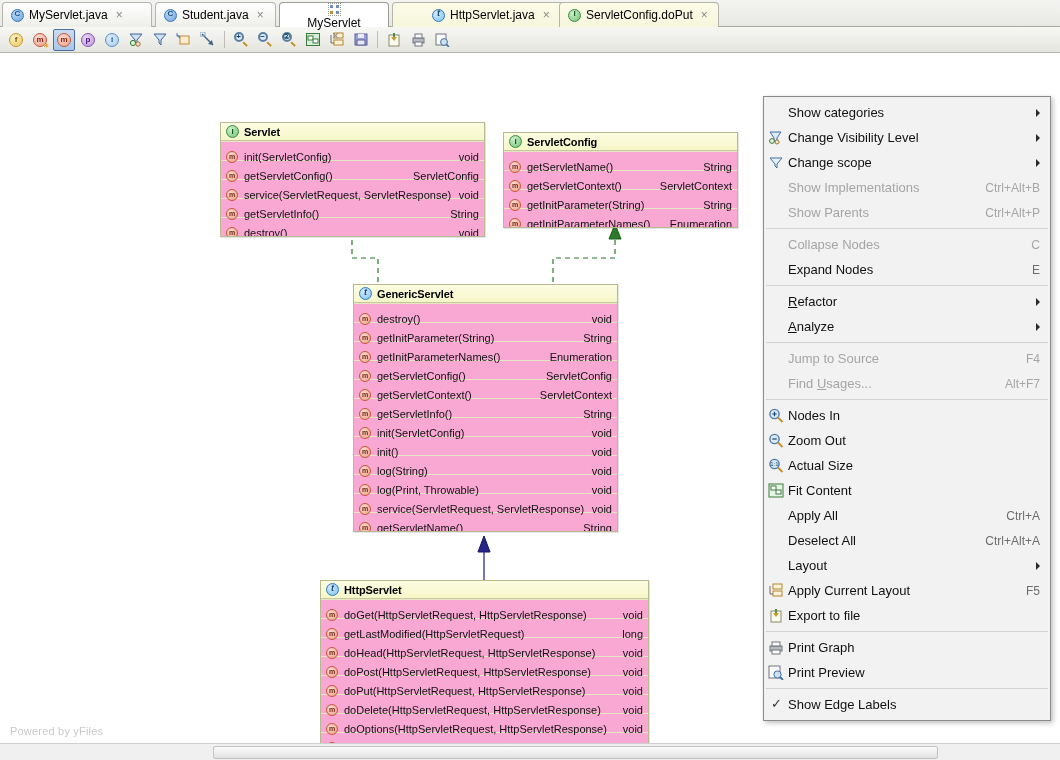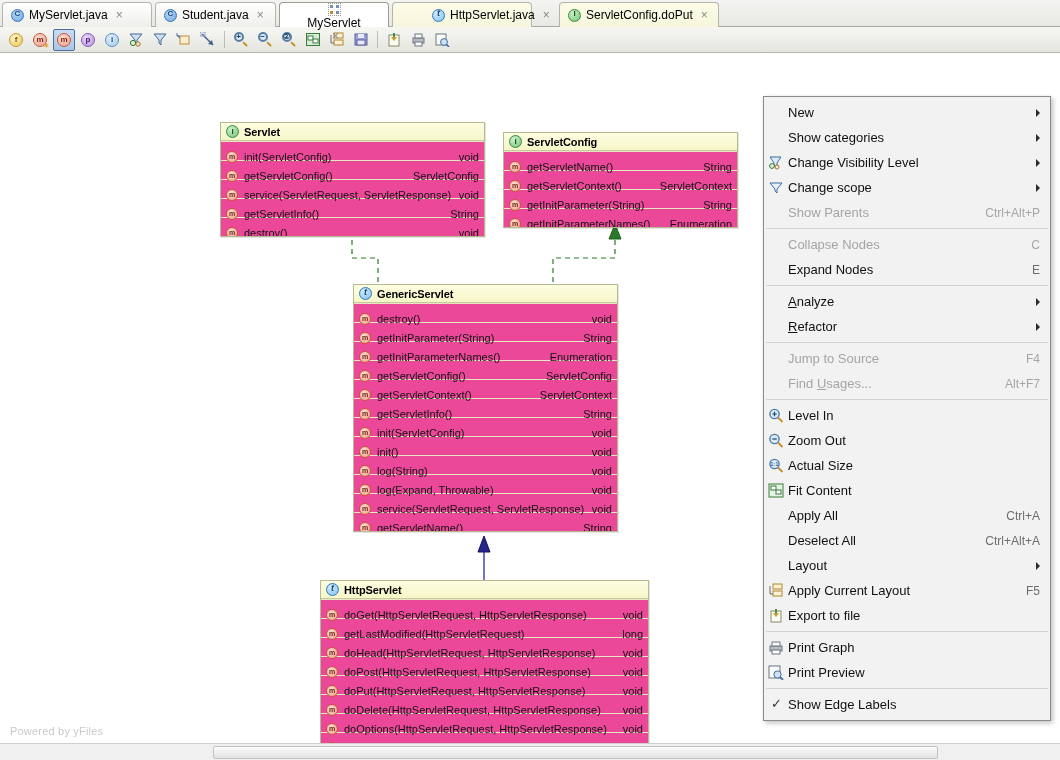--- a/index.html
+++ b/index.html
@@ -132,21 +132,21 @@
     background:#ffffff;overflow:hidden;
   }
   #watermark{
     position:absolute;left:10px;top:672px;font-size:11px;color:#c9c9c9;
     letter-spacing:.2px;
   }
 
   
   .uml{
     position:absolute;
-    background:#ec4899;
+    background:#f9a8d4;
     border:1px solid #b9b98f;
     box-shadow:1px 1px 0 rgba(0,0,0,.10);
     box-sizing:border-box;
     overflow:hidden;
   }
   .uml .hdr{
     height:18px;display:flex;align-items:center;
     background:linear-gradient(#fdfde2,#f6f6c9);
     border-bottom:1px solid #c8c89c;
     padding:0 5px;box-sizing:border-box;
@@ -238,21 +238,21 @@
     <div class="tab" style="left: 155px; width: 121px;">
       <span class="ticon class-icon"></span>
       <span class="tlabel">Student.java</span>
       <span class="tclose">×</span>
     </div>
     <div class="tab sel" style="left: 279px; width: 110px;">
       <span class="ticon diagram-icon"></span>
       <span class="tlabel">MyServlet</span>
       <span class="tclose">×</span>
     </div>
-    <div class="tab yellowish" style="left: 392px; width: 140px; padding-left: 39px;">
+    <div class="tab yellowish" style="left: 392px; width: 177px; padding-left: 39px;">
       <span class="ticon abstract-icon"></span>
       <span class="tlabel">HttpServlet.java</span>
       <span class="tclose">×</span>
     </div>
     <div class="tab yellowish" style="left: 559px; width: 160px;">
       <span class="ticon iface-icon"></span>
       <span class="tlabel">ServletConfig.doPut</span>
       <span class="tclose">×</span>
     </div>
   </div>
@@ -484,21 +484,21 @@
         <span class="sig">init()</span>
         <span class="rt">void</span>
       </div>
       <div class="row">
         <span class="mico"></span>
         <span class="sig">log(String)</span>
         <span class="rt">void</span>
       </div>
       <div class="row">
         <span class="mico"></span>
-        <span class="sig">log(Expand, Throwable)</span>
+        <span class="sig">log(Print, Throwable)</span>
         <span class="rt">void</span>
       </div>
       <div class="row">
         <span class="mico"></span>
         <span class="sig">service(ServletRequest, ServletResponse)</span>
         <span class="rt">void</span>
       </div>
       <div class="row">
         <span class="mico"></span>
         <span class="sig">getServletName()</span>
@@ -553,25 +553,20 @@
     </div>
   </div>
 
 <div id="hscroll">
   <div id="hthumb"></div>
 </div>
 
 <div id="ctxmenu">
     <div class="mi">
       <span class="mi-ico"></span>
-      <span class="mi-lbl">New</span>
-      <span class="mi-arrow"></span>
-    </div>
-    <div class="mi">
-      <span class="mi-ico"></span>
       <span class="mi-lbl">Show categories</span>
       <span class="mi-arrow"></span>
     </div>
     <div class="mi">
       <span class="mi-ico"><svg width="16" height="15" viewBox="0 0 16 15">
           <polygon points="2,2 13,2 9,8 9,13 6,11 6,8" fill="#dfe9f5" stroke="#3f6da0"></polygon>
           <circle cx="4" cy="11" r="2.4" fill="#e3f3e3" stroke="#2f7a2f"></circle>
           <circle cx="9" cy="12" r="2" fill="#fbefd8" stroke="#a07230"></circle>
         </svg></span>
       <span class="mi-lbl">Change Visibility Level</span>
@@ -579,64 +574,69 @@
     </div>
     <div class="mi">
       <span class="mi-ico"><svg width="16" height="15" viewBox="0 0 16 15">
           <polygon points="2,3 14,3 9,9 9,13 7,11 7,9" fill="#e8f1fb" stroke="#3f6da0"></polygon>
         </svg></span>
       <span class="mi-lbl">Change scope</span>
       <span class="mi-arrow"></span>
     </div>
     <div class="mi disabled">
       <span class="mi-ico"></span>
+      <span class="mi-lbl">Show Implementations</span>
+      <span class="mi-acc">Ctrl+Alt+B</span>
+    </div>
+    <div class="mi disabled">
+      <span class="mi-ico"></span>
       <span class="mi-lbl">Show Parents</span>
       <span class="mi-acc">Ctrl+Alt+P</span>
     </div>
     <div class="msep"></div>
     <div class="mi disabled">
       <span class="mi-ico"></span>
       <span class="mi-lbl">Collapse Nodes</span>
       <span class="mi-acc">C</span>
     </div>
     <div class="mi">
       <span class="mi-ico"></span>
       <span class="mi-lbl">Expand Nodes</span>
       <span class="mi-acc">E</span>
     </div>
     <div class="msep"></div>
     <div class="mi">
       <span class="mi-ico"></span>
+      <span class="mi-lbl"><span class="u">R</span>efactor</span>
+      <span class="mi-arrow"></span>
+    </div>
+    <div class="mi">
+      <span class="mi-ico"></span>
       <span class="mi-lbl"><span class="u">A</span>nalyze</span>
-      <span class="mi-arrow"></span>
-    </div>
-    <div class="mi">
-      <span class="mi-ico"></span>
-      <span class="mi-lbl"><span class="u">R</span>efactor</span>
       <span class="mi-arrow"></span>
     </div>
     <div class="msep"></div>
     <div class="mi disabled">
       <span class="mi-ico"></span>
       <span class="mi-lbl">Jump to Source</span>
       <span class="mi-acc">F4</span>
     </div>
     <div class="mi disabled">
       <span class="mi-ico"></span>
       <span class="mi-lbl">Find <span class="u">U</span>sages...</span>
       <span class="mi-acc">Alt+F7</span>
     </div>
     <div class="msep"></div>
     <div class="mi">
       <span class="mi-ico"><svg width="16" height="15" viewBox="0 0 16 15">
           <circle cx="6.5" cy="6" r="4.6" fill="#dbe9f6" stroke="#4e7ba8" stroke-width="1.4"></circle>
           <path d="M10 9.5 L14.5 14" stroke="#c8912f" stroke-width="2"></path>
           <path d="M4.3 6 h4.4 M6.5 3.8 v4.4" stroke="#15486e" stroke-width="1.2"></path>
         </svg></span>
-      <span class="mi-lbl">Level In</span>
+      <span class="mi-lbl">Nodes In</span>
     </div>
     <div class="mi">
       <span class="mi-ico"><svg width="16" height="15" viewBox="0 0 16 15">
           <circle cx="6.5" cy="6" r="4.6" fill="#dbe9f6" stroke="#4e7ba8" stroke-width="1.4"></circle>
           <path d="M10 9.5 L14.5 14" stroke="#c8912f" stroke-width="2"></path>
           <path d="M4.3 6 h4.4" stroke="#15486e" stroke-width="1.2"></path>
         </svg></span>
       <span class="mi-lbl">Zoom Out</span>
     </div>
     <div class="mi">

